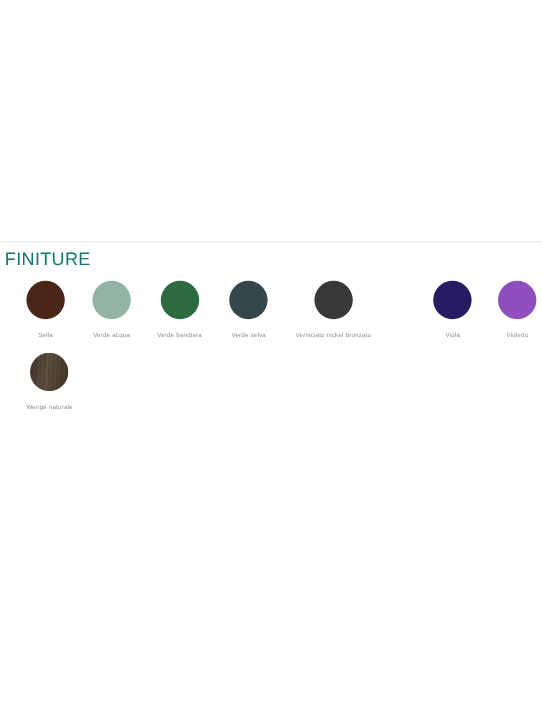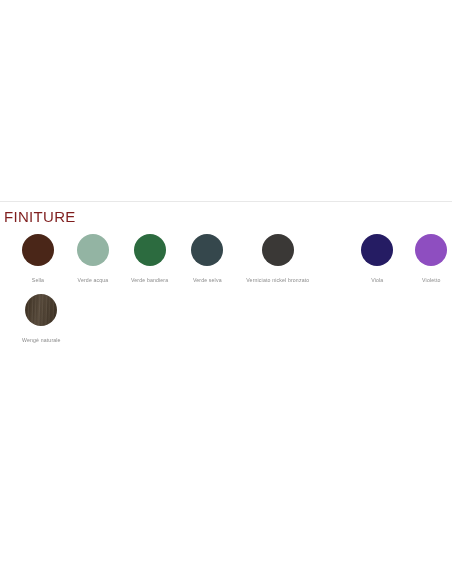--- a/index.html
+++ b/index.html
@@ -45,21 +45,21 @@
     width: 100%;
     background: #e8e8e8;
     margin: 0;
     border: 0;
   }
 
   
   .section-heading {
     font-size: 15px;
     font-weight: 400;
-    color: #7f1d1d;
+    color: #0f766e;
     letter-spacing: .3px;
     margin: 6px 0 0 4px;
     line-height: 18px;
   }
 
   
   .swatch-grid {
     margin-top: 8px;
     padding-left: 4px;
   }

